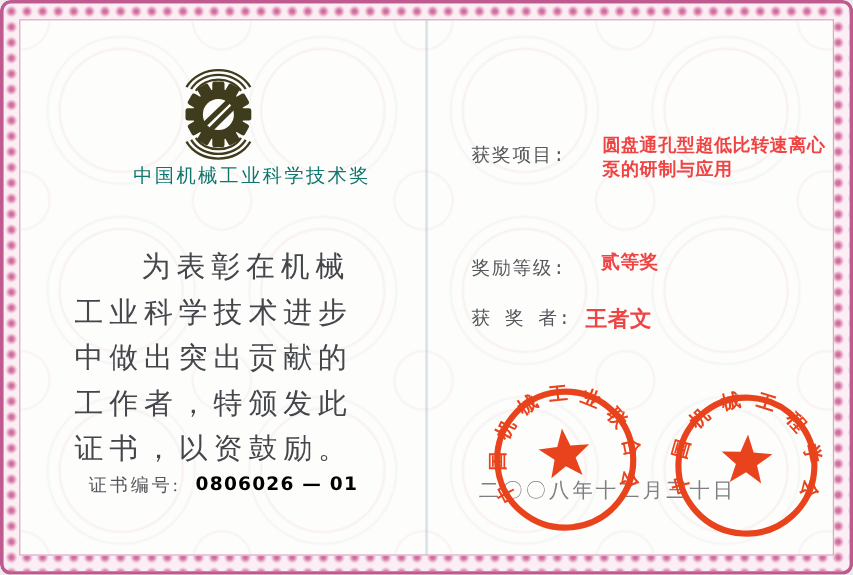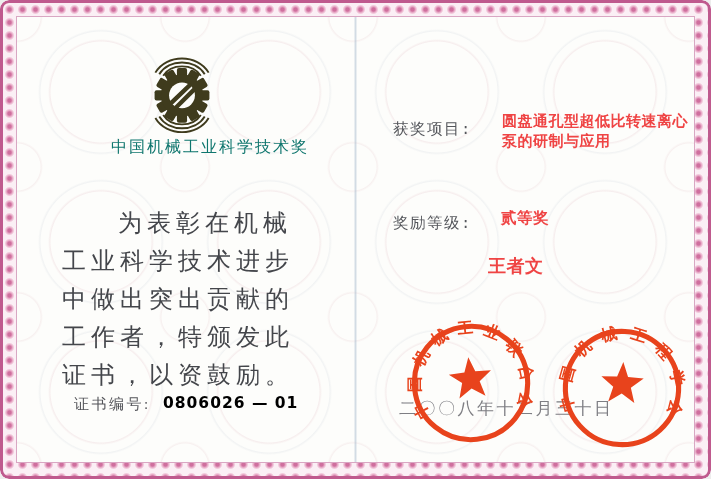--- a/index.html
+++ b/index.html
@@ -135,20 +135,21 @@
 
   <div class="abs certno-label">证书编号:</div>
   <div class="abs certno-value">0806026 — 01</div>
 
   <div class="abs f-label lbl-project">获奖项目:</div>
   <div class="abs f-value val-project">圆盘通孔型超低比转速离心泵的研制与应用</div>
 
   <div class="abs f-label lbl-grade">奖励等级:</div>
   <div class="abs f-value val-grade">贰等奖</div>
 
+  <div class="abs f-label lbl-winner">获 奖 者:</div>
   <div class="abs f-value val-winner">王者文</div>
 
   <div class="abs date">二〇〇八年十二月三十日</div>
 
   <svg class="abs seal seal-left" viewBox="0 0 140 140" aria-hidden="true">
     <defs>
       <path id="arcL" d="M 25 103 A 55 55 0 1 1 115 103" fill="none"></path>
     </defs>
     <circle cx="70" cy="70" r="61" fill="none" stroke="#e8431c" stroke-width="5.5"></circle>
     <polygon fill="#e8431c" points="70,42 75.9,57.9 92.8,58.6 79.5,69.1 84.1,85.4 70,76 55.9,85.4 60.5,69.1 47.2,58.6 64.1,57.9"></polygon>

